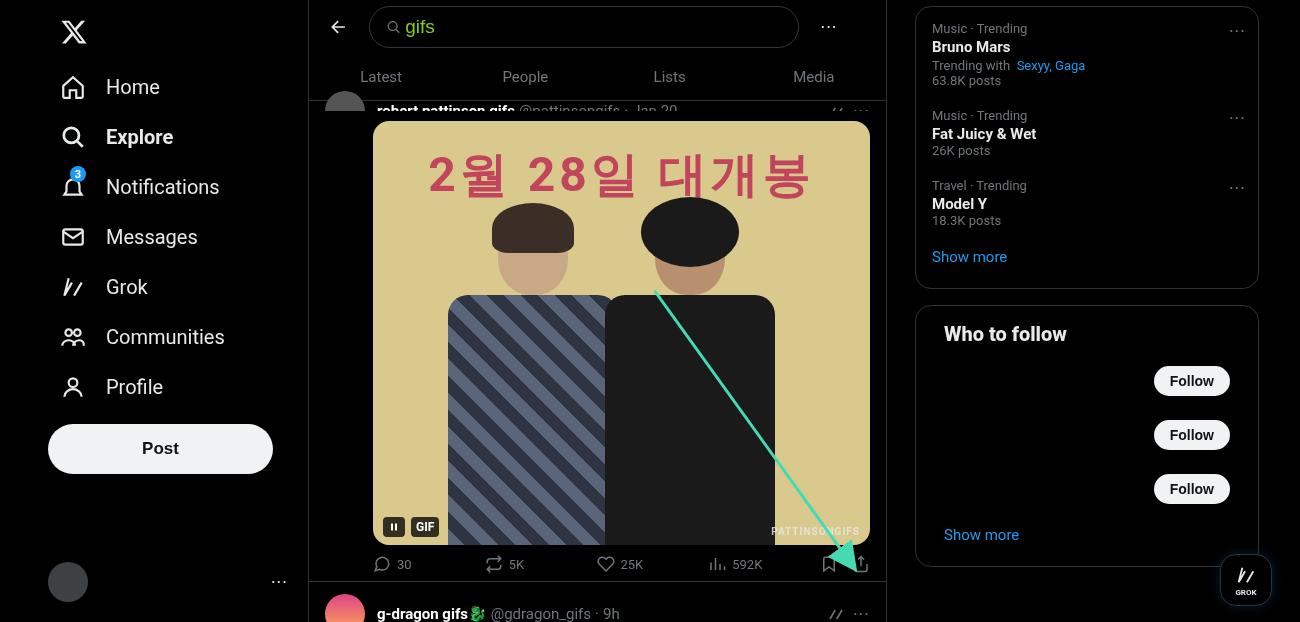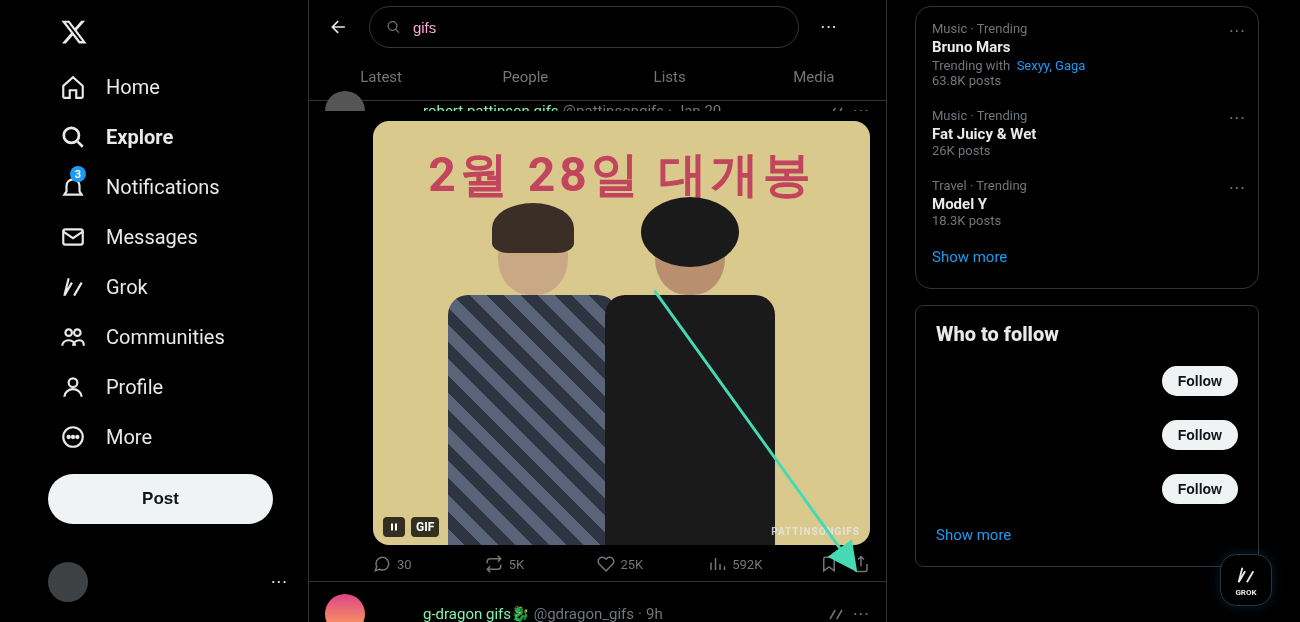--- a/index.html
+++ b/index.html
@@ -16,30 +16,30 @@
 .badge { position:absolute; left:22px; top:4px; background:#1d9bf0; color:#fff; font-size:11px; font-weight:700; border-radius:9999px; min-width:16px; height:16px; display:flex; align-items:center; justify-content:center; padding:0 4px; }
 .post-btn { margin-top:12px; background:#eff3f4; color:#0f1419; font-weight:700; font-size:17px; border:none; border-radius:9999px; width:225px; height:50px; cursor:pointer; }
 .nav-bottom { position:absolute; bottom:20px; left:48px; display:flex; align-items:center; width:240px; }
 .avatar-sm { width:40px; height:40px; border-radius:50%; background:#3e4144; }
 .nav-bottom .ellipsis { margin-left:auto; color:#e7e9ea; }
 
 .main { width:579px; border-left:1px solid #2f3336; border-right:1px solid #2f3336; position:relative; overflow:hidden; }
 .top-bar { display:flex; align-items:center; padding:6px 12px; gap:12px; }
 .icon-btn { width:36px; height:36px; border-radius:50%; display:flex; align-items:center; justify-content:center; cursor:pointer; }
 .search-box { flex:1; background:transparent; border:1px solid #333639; border-radius:9999px; height:42px; display:flex; align-items:center; padding:0 16px; max-width:430px; }
-.search-box input { background:transparent; border:none; outline:none; color:#f9a8d4; font-size:15px; margin-left:12px; width:100%; }
+.search-box input { background:transparent; border:none; outline:none; color:#84cc16; font-size:19px; margin-left:4px; width:100%; }
 .tabs { display:flex; border-bottom:1px solid #2f3336; }
 .tab { flex:1; text-align:center; padding:14px 0; font-size:15px; color:#71767b; cursor:pointer; position:relative; }
 .tab.active { color:#e7e9ea; font-weight:700; }
 .tab.active::after { content:''; position:absolute; bottom:0; left:50%; transform:translateX(-50%); width:40px; height:4px; background:#1d9bf0; border-radius:2px; }
 
 .tweet-header { display:flex; align-items:center; padding:4px 16px 0 16px; position:relative; }
 .tweet-avatar { width:40px; height:40px; border-radius:50%; background:#555; flex-shrink:0; }
 .tweet-user { margin-left:12px; display:flex; align-items:center; gap:4px; overflow:hidden; }
-.tweet-user .name { font-weight:400; color:#86efac; white-space:nowrap;margin-left:46px; }
+.tweet-user .name { font-weight:700; color:#ffffff; white-space:nowrap; }
 .tweet-user .handle { color:#71767b; white-space:nowrap; }
 .tweet-user .dot { color:#71767b; }
 .tweet-user .date { color:#71767b; white-space:nowrap; }
 .tweet-header .right-icons { margin-left:auto; display:flex; align-items:center; gap:8px; color:#71767b; }
 .header-clip { height:24px; overflow:hidden; margin-top:-14px; }
 .media-box { margin:10px 16px 0 64px; border-radius:16px; overflow:hidden; position:relative; background:#d9c98d; height:424px; }
 .media-img { width:100%; height:100%; position:relative; }
 .kr-text { position:absolute; top:22px; left:0; right:0; text-align:center; font-size:48px; font-weight:700; color:#c2455e; letter-spacing:4px; }
 .person { position:absolute; bottom:0; width:200px; height:330px; }
 .person.p1 { left:60px; }
@@ -67,21 +67,21 @@
 .right { width:412px; padding:6px 40px 0 28px; }
 .trend-card { border:1px solid #2f3336; border-radius:16px; padding:4px 0 12px 0; margin-bottom:16px; }
 .trend-item { padding:10px 16px; position:relative; }
 .trend-cat { font-size:13px; color:#71767b; }
 .trend-title { font-size:15px; font-weight:700; color:#e7e9ea; margin-top:2px; }
 .trend-with { font-size:13px; color:#71767b; margin-top:2px; }
 .trend-with a { color:#1d9bf0; text-decoration:none; }
 .trend-posts { font-size:13px; color:#71767b; margin-top:0; }
 .trend-item .tdots { position:absolute; right:12px; top:10px; color:#71767b; cursor:pointer; }
 .show-more { padding:10px 16px; color:#1d9bf0; cursor:pointer; font-size:15px; }
-.follow-card { border:1px solid #2f3336; border-radius:8px; padding:12px 4px; }
+.follow-card { border:1px solid #2f3336; border-radius:16px; padding:12px 12px; }
 .follow-title { font-size:20px; font-weight:800; padding:4px 16px 8px 16px; }
 .follow-row { display:flex; align-items:center; padding:12px 16px; }
 .follow-btn { margin-left:auto; background:#eff3f4; color:#0f1419; border:none; font-weight:700; font-size:14px; border-radius:9999px; padding:7px 16px; cursor:pointer; }
 
 .grok-fab { position:absolute; right:28px; bottom:16px; width:52px; height:52px; border:1px solid #2f3336; border-radius:16px; display:flex; flex-direction:column; align-items:center; justify-content:center; cursor:pointer; background:#000; box-shadow:0 0 12px rgba(29,155,240,0.2); }
 .grok-fab span { font-size:8px; color:#e7e9ea; font-weight:700; margin-top:2px; }
 
 .ellipsis { font-size:18px; letter-spacing:1px; cursor:pointer; }
 </style>
 </head>
@@ -136,29 +136,20 @@
             <path d="M2 20c0-3 3-5 6-5s6 2 6 5M12 20c0-3 3-5 6-5s4 2 4 5"></path>
           </svg>
           <span>Communities</span>
         </div>
       <div class="nav-item">
           <svg viewBox="0 0 24 24" fill="none" stroke="#e7e9ea" stroke-width="2">
             <circle cx="12" cy="8" r="4"></circle>
             <path d="M4 21c0-4 4-7 8-7s8 3 8 7"></path>
           </svg>
           <span>Profile</span>
-        </div>
-      <div class="nav-item">
-          <svg viewBox="0 0 24 24" fill="none" stroke="#e7e9ea" stroke-width="2">
-            <circle cx="12" cy="12" r="9"></circle>
-            <circle cx="8" cy="12" r="1" fill="#e7e9ea"></circle>
-            <circle cx="12" cy="12" r="1" fill="#e7e9ea"></circle>
-            <circle cx="16" cy="12" r="1" fill="#e7e9ea"></circle>
-          </svg>
-          <span>More</span>
         </div>
     </div>
     <button class="post-btn">Post</button>
     <div class="nav-bottom">
       <div class="avatar-sm"></div>
       <div class="ellipsis">···</div>
     </div>
   </div>
 
   <div class="main">

